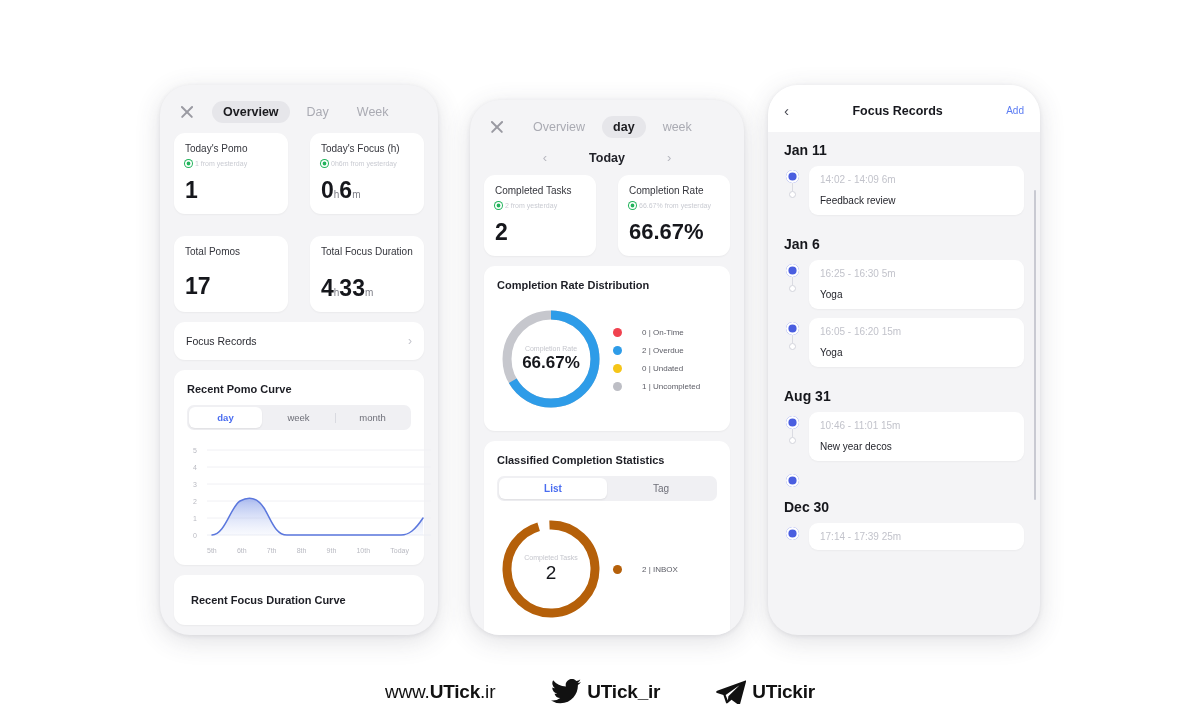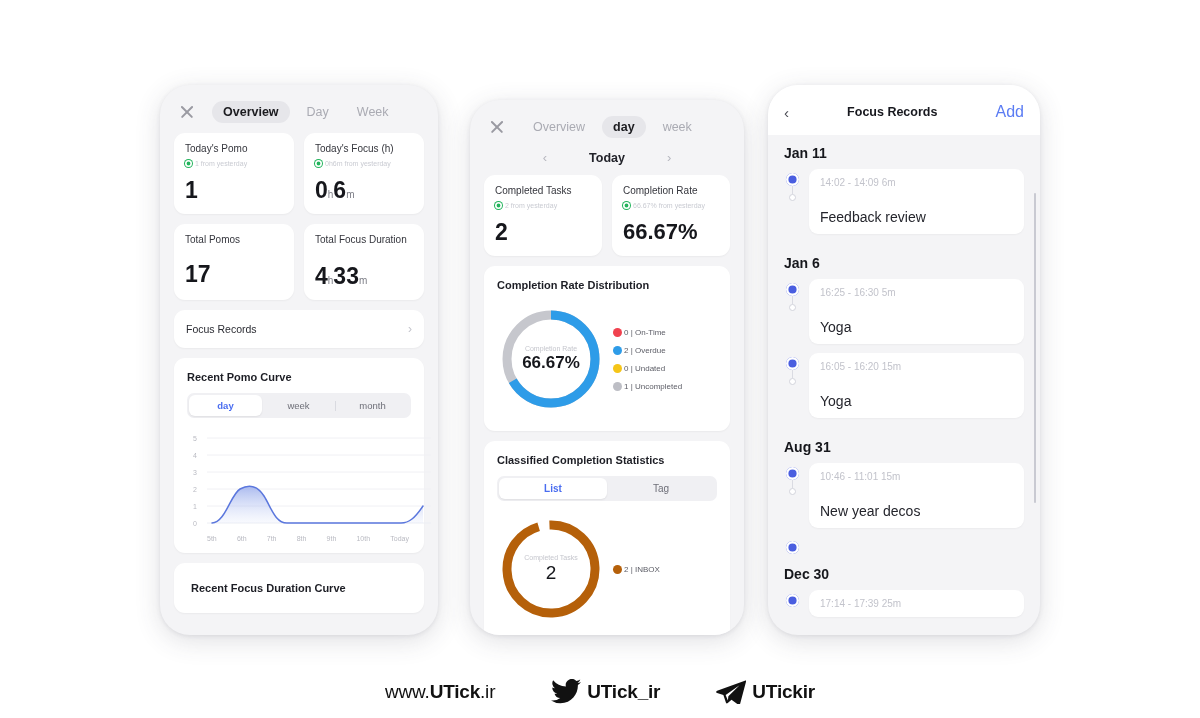--- a/index.html
+++ b/index.html
@@ -45,21 +45,21 @@
 
   
   .datenav {
     display: flex; align-items: center; justify-content: center;
     gap: 42px; padding: 2px 0 10px 0;
   }
   .datenav .chev { color: #b6b7bf; font-size: 13px; cursor: pointer; }
   .datenav .label { font-size: 12.5px; font-weight: bold; color: #22232a; }
 
   
-  .grid { display: grid; grid-template-columns: 1fr 1fr; gap: 10px; padding: 0 14px; }
+  .grid { display: grid; grid-template-columns: 1fr 1fr; gap: 22px; padding: 0 14px; }
   .card {
     background: #fff; border-radius: 11px; padding: 10px 11px 12px 11px;
     box-shadow: 0 1px 2px rgba(0,0,0,.045);
   }
   .card-title { font-size: 10px; color: #34353c; margin-bottom: 4px; }
   .delta { display: flex; align-items: center; gap: 3px; height: 11px; }
   .delta .dot {
     width: 7px; height: 7px; border-radius: 50%;
     background: #23b45c; flex: 0 0 7px;
     box-shadow: inset 0 0 0 1.6px #fff, 0 0 0 1px #23b45c;
@@ -110,49 +110,49 @@
   .donut-wrap { display: flex; align-items: center; gap: 8px; padding: 4px 0 8px 0; }
   .donut { position: relative; width: 108px; height: 108px; flex: 0 0 108px; }
   .donut .center {
     position: absolute; inset: 0; display: flex; flex-direction: column;
     align-items: center; justify-content: center;
   }
   .donut .center .cap { font-size: 7px; color: #c5c6cd; margin-bottom: 1px; }
   .donut .center .val { font-size: 17px; font-weight: bold; color: #16171c; }
   .donut .center .val.sm { font-size: 19px; font-weight: normal; }
   .legend { display: flex; flex-direction: column; gap: 9px; }
-  .legend .li { display: flex; align-items: center; gap: 2px; }
+  .legend .li { display: flex; align-items: center; gap: 20px; }
   .legend .sw { width: 9px; height: 9px; border-radius: 50%; flex: 0 0 9px; }
   .legend .lt { font-size: 8px; color: #5c5d66; white-space: nowrap; }
 
   
   .navbar3 {
     display: flex; align-items: center; justify-content: space-between;
     padding: 18px 16px 14px 16px; background: #fff;
   }
   .navbar3 .back { font-size: 15px; color: #4a4b54; cursor: pointer; line-height: 1; }
   .navbar3 .ttl { font-size: 12.5px; font-weight: bold; color: #17181e; }
-  .navbar3 .add { font-size: 16px; color: #5b7cf3; cursor: pointer; }
+  .navbar3 .add { font-size: 10px; color: #5b7cf3; cursor: pointer; }
   .reclist { position: relative; height: 100%; padding: 0 0 0 0; }
   .daygrp { padding: 10px 16px 2px 16px; }
   .daygrp .dayttl { font-size: 14px; font-weight: bold; color: #16171c; margin-bottom: 8px; }
   .rec { display: flex; gap: 9px; align-items: flex-start; position: relative; }
   .rail { width: 16px; flex: 0 0 16px; display: flex; flex-direction: column; align-items: center; padding-top: 4px; }
   .node {
     width: 13px; height: 13px; border-radius: 50%; background: #4a5ee0;
     box-shadow: inset 0 0 0 2.4px #fff; flex: 0 0 13px;
   }
   .railline { width: 1px; flex: 1; background: #dadbe2; min-height: 8px; }
   .mininode { width: 7px; height: 7px; border-radius: 50%; border: 1px solid #d3d4dc; background: #fff; flex: 0 0 7px; }
   .recbody {
     flex: 1; background: #fff; border-radius: 9px; padding: 8px 11px 9px 11px;
     margin-bottom: 9px; box-shadow: 0 1px 2px rgba(0,0,0,.04);
   }
   .recbody .time { font-size: 10px; color: #c2c3cb; }
-  .recbody .name { font-size: 14px; color: #24252c; margin-top: 21px; }
+  .recbody .name { font-size: 10px; color: #24252c; margin-top: 10px; }
   .scrollbar {
     position: absolute; right: 4px; top: 58px; width: 2.5px; height: 310px;
     background: #c9cad2; border-radius: 2px; cursor: pointer;
   }
 
   
   .footer {
     position: absolute; left: 0; bottom: 14px; width: 1200px;
     display: flex; align-items: center; justify-content: center; gap: 56px;
   }

